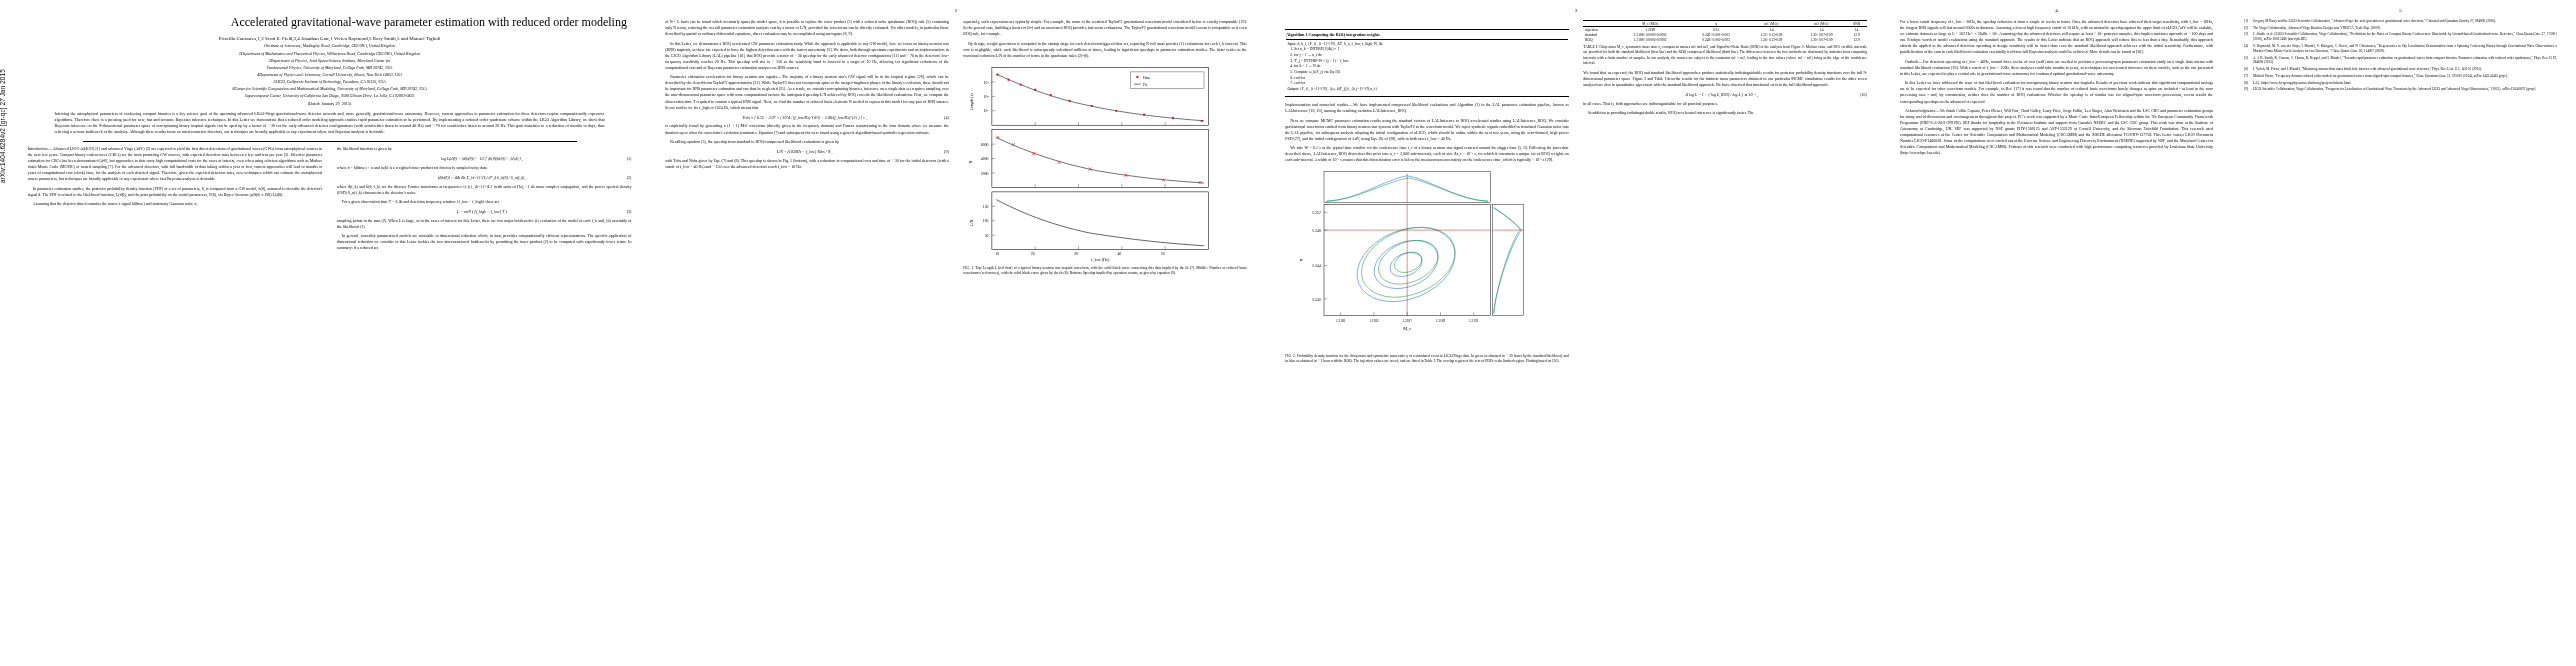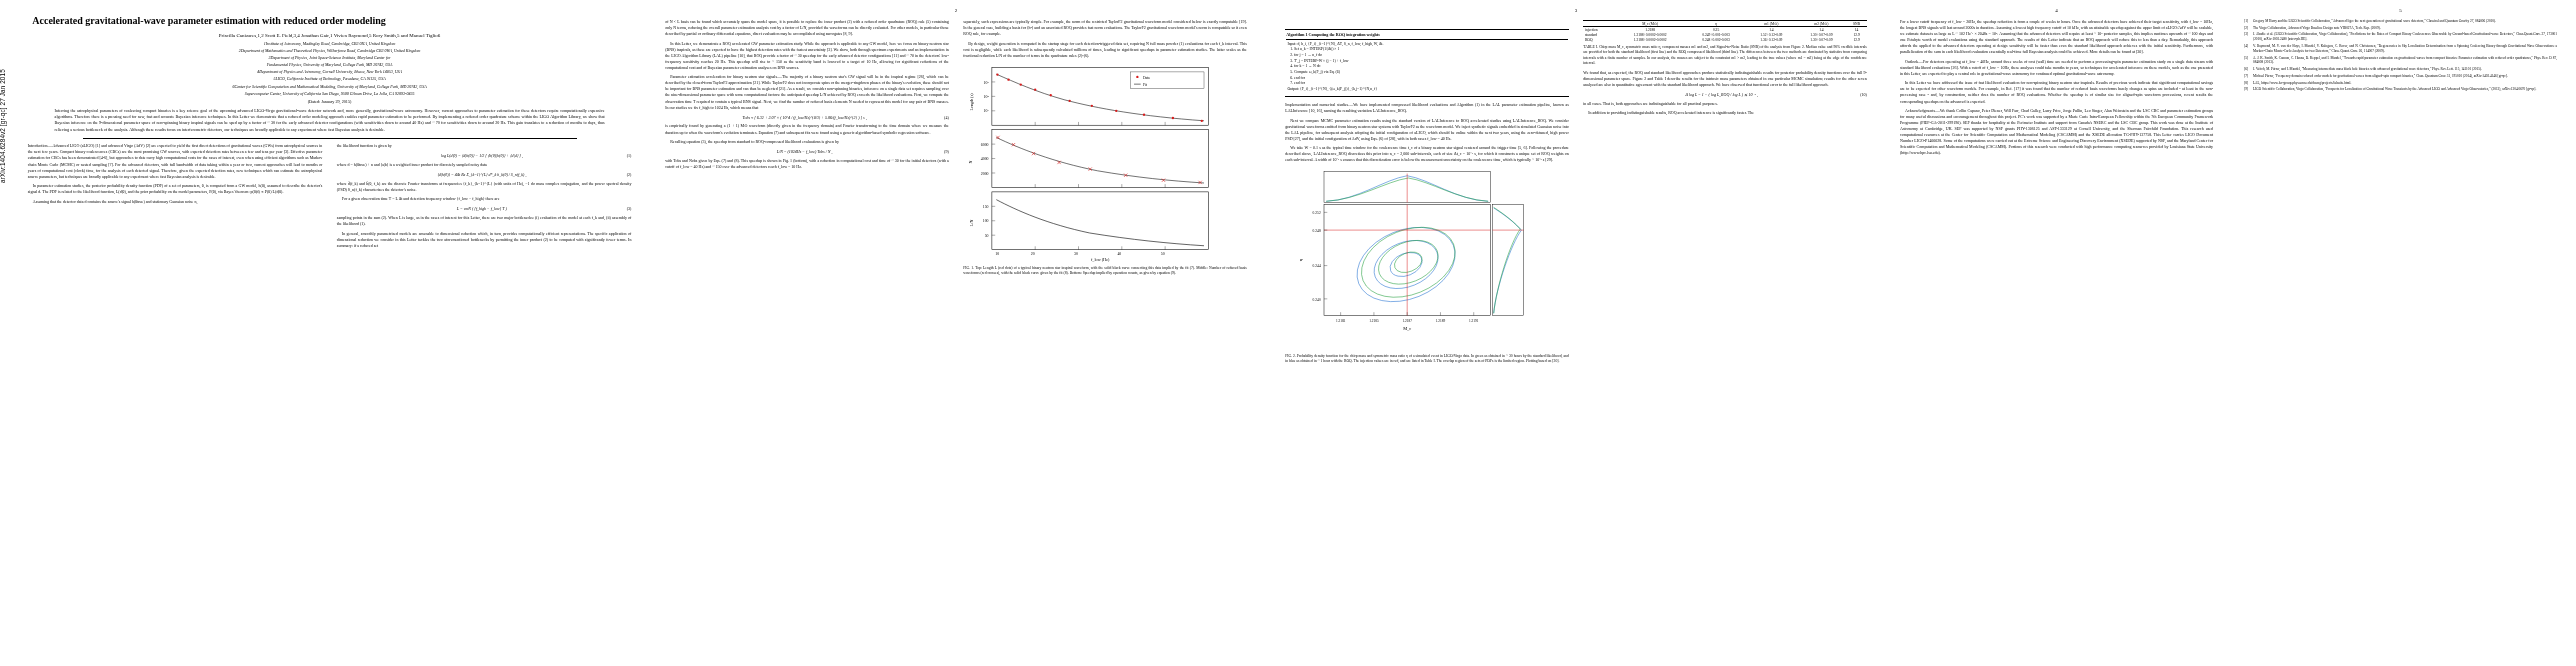--- a/index.html
+++ b/index.html
@@ -17,21 +17,21 @@
   .sheet{position:absolute;top:0;background:#fff;}
   .sheet-1{left:15.6px;width:628px;height:667px;}
   .sheet-2{left:653px;width:606px;height:667px;}
   .sheet-3{left:1273px;width:606px;height:667px;}
   .sheet-4{left:1890px;width:333px;height:667px;}
   .sheet-5{left:2234px;width:333px;height:667px;}
 
   .pagenum{position:absolute;top:7.8px;font-size:5px;text-align:center;}
 
   .title{
-    font-size:10px;font-weight:bold;text-align:left;line-height:1.25;
+    font-size:12px;font-weight:normal;text-align:right;line-height:1.25;
     margin:0 16.7px 5px 16.7px;
   }
   .authors{font-size:5px;text-align:center;line-height:1.45;margin:0 13.3px 1.7px 13.3px;}
   .affil{font-size:4px;text-align:center;line-height:1.5;margin:0 10px 1.1px 10px;font-style:italic;}
   .date{font-size:4.2px;text-align:center;margin:2.2px 0 4.4px 0;}
   .abstract{font-size:4.1px;text-align:justify;line-height:1.5;margin:0 39px 5.6px 39px;}
   .rule{height:0.6px;background:#000;margin:3.3px 67px 4.4px 67px;}
 
   .twocol{display:flex;gap:14.5px;padding:0 12.2px;}
   .col{flex:1 1 0;min-width:0;}

